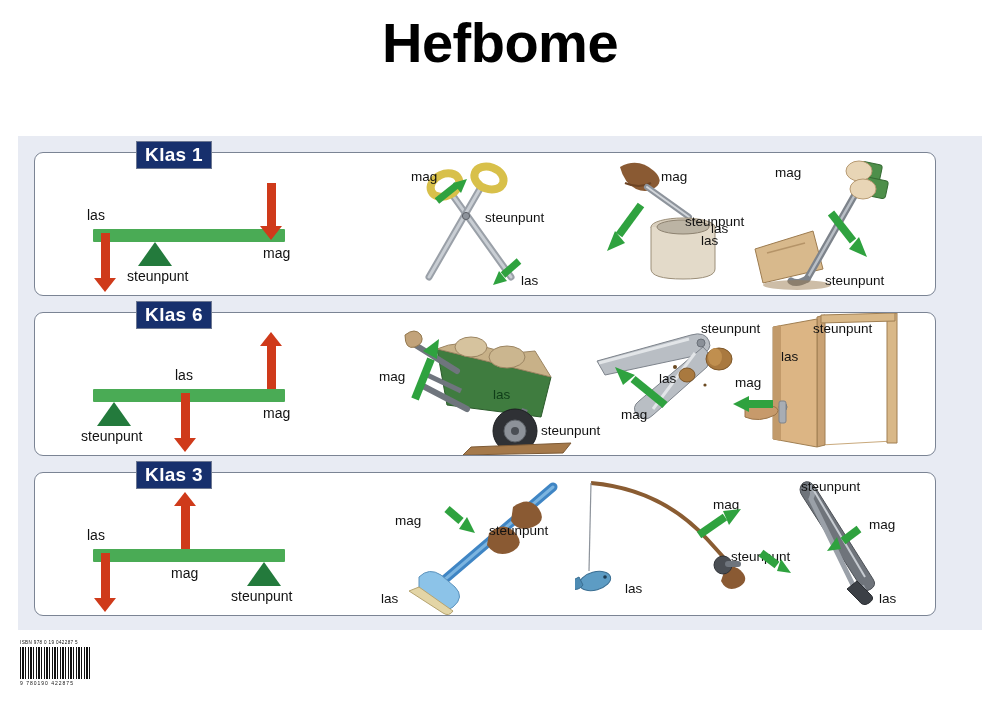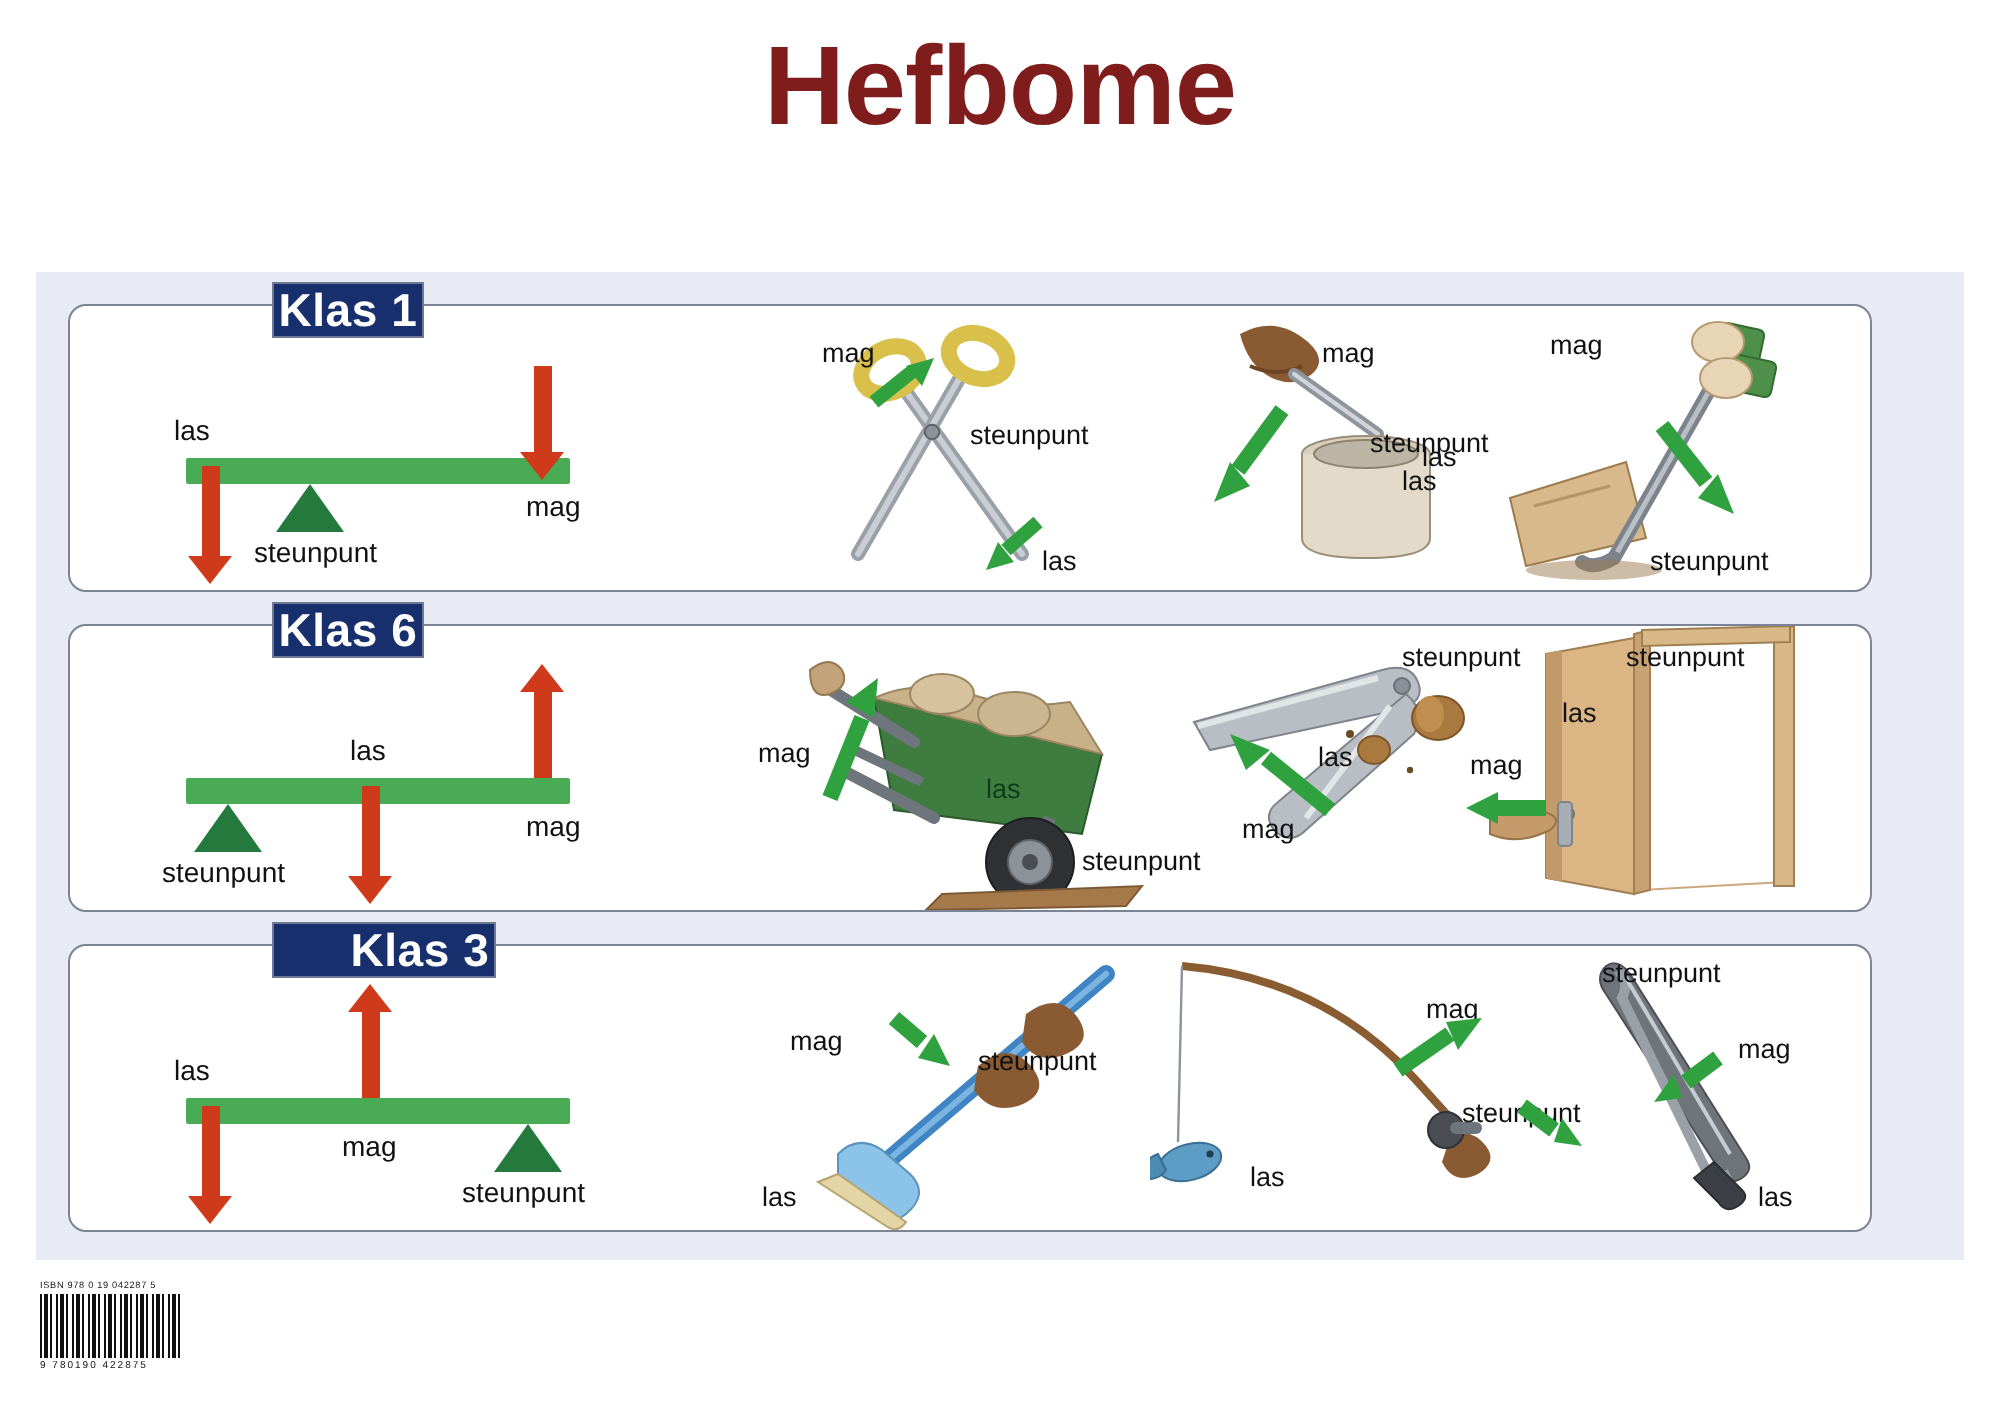--- a/index.html
+++ b/index.html
@@ -8,21 +8,21 @@
     background:#ffffff;
     font-family:"Liberation Sans", sans-serif;
     overflow:hidden;
     position:relative;
   }
   .poster{position:relative;width:1000px;height:706px;background:#fff;}
 
   
   .header{text-align:center;padding-top:14px;}
   .title{
-    font-size:56px;font-weight:bold;color:#7f1d1d;letter-spacing:-0.5px;
+    font-size:56px;font-weight:bold;color:#000000;letter-spacing:-0.5px;
     line-height:1.05;margin:0;
   }
   .subtitle{
     font-size:20px;color:#133472;margin:6px 0 0 0;font-weight:normal;
   }
 
   
   .panel{
     position:absolute;left:18px;top:136px;width:964px;height:494px;
     background:#e8ebf3;
@@ -30,27 +30,27 @@
   .row{
     position:absolute;left:16px;width:900px;height:142px;
     background:#ffffff;border:1px solid #7b8494;border-radius:9px;
   }
   .row.r1{top:16px;}
   .row.r2{top:176px;}
   .row.r3{top:336px;}
   .badge{
     position:absolute;left:118px;width:74px;height:26px;
     background:#17306d;border:1px solid #6d7892;
-    color:#ffffff;font-size:23px;font-weight:bold;
+    color:#ffffff;font-size:19px;font-weight:bold;
     display:flex;align-items:center;justify-content:center;
     z-index:5;letter-spacing:0.3px;
   }
   .badge.b1{top:5px;}
   .badge.b2{top:165px;}
-  .badge.b3{top:325px;padding-left:36px;}
+  .badge.b3{top:325px;}
 
   
   .lever{position:absolute;left:40px;top:14px;width:300px;height:120px;}
   .beam{position:absolute;height:13px;background:#4aab55;border-radius:1px;}
   .tri{position:absolute;width:0;height:0;
        border-left:17px solid transparent;border-right:17px solid transparent;
        border-bottom:24px solid #237a3c;}
   .arrow{position:absolute;width:9px;background:#cf3a1a;}
   .arrow .head{position:absolute;left:-7px;width:0;height:0;
        border-left:11.5px solid transparent;border-right:11.5px solid transparent;}

